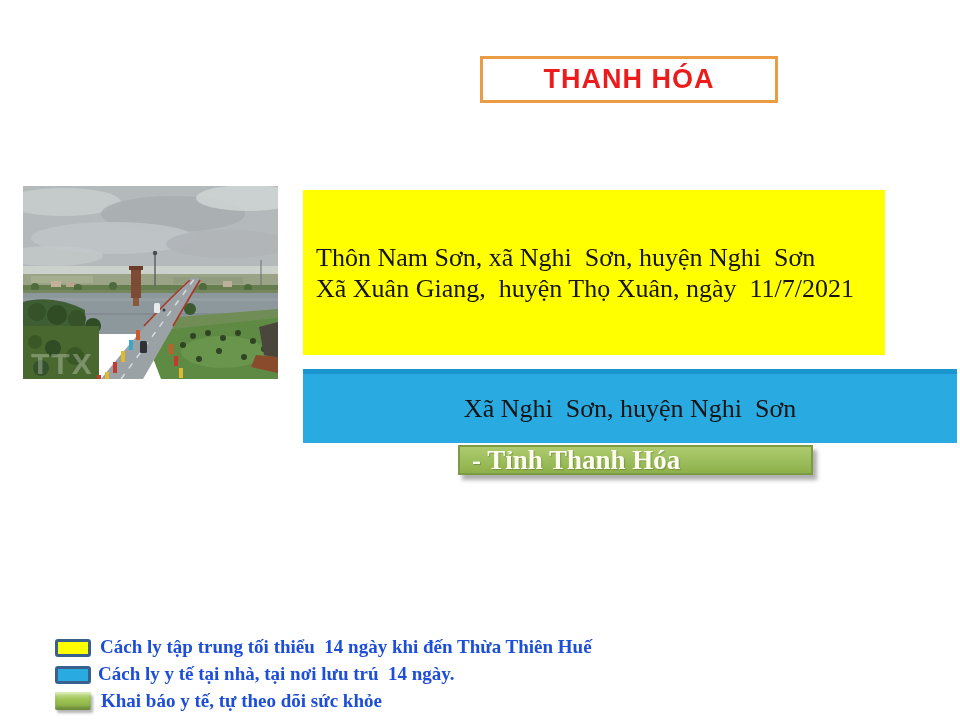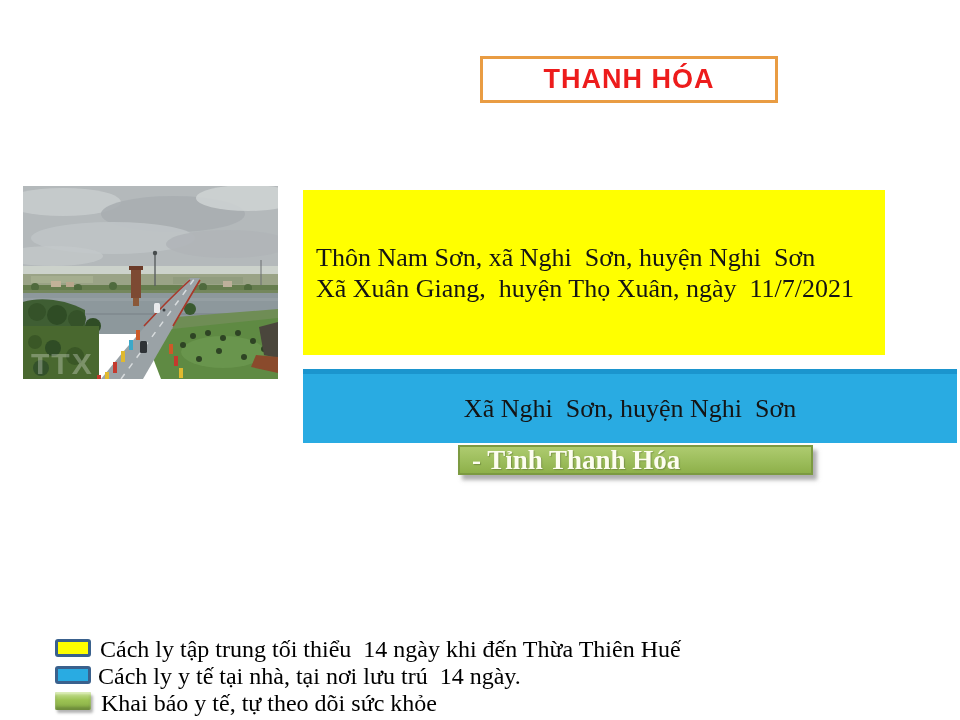--- a/index.html
+++ b/index.html
@@ -110,23 +110,23 @@
   }
   .swatch-green {
     left: 55px; top: 692px;
     background: linear-gradient(180deg, #CBE39B 0%, #9CC353 45%, #85A944 100%);
     border: none;
     border-radius: 2px;
     box-shadow: inset 0 2px 2px #DCEDB8, inset 0 -3px 3px #6D8C3C, 2px 3px 3px rgba(0,0,0,0.3);
   }
   .legend-label {
     position: absolute;
-    font-weight: normal;
-    font-size: 24px;
-    color: #000000;
+    font-weight: bold;
+    font-size: 19px;
+    color: #1d4ed8;
     white-space: pre;
   }
   .legend-label-1 { left: 100px; top: 636px; }
   .legend-label-2 { left: 98px;  top: 663px; }
   .legend-label-3 { left: 101px; top: 690px; }
 </style>
 </head>
 <body>
 
 <div class="slide">

